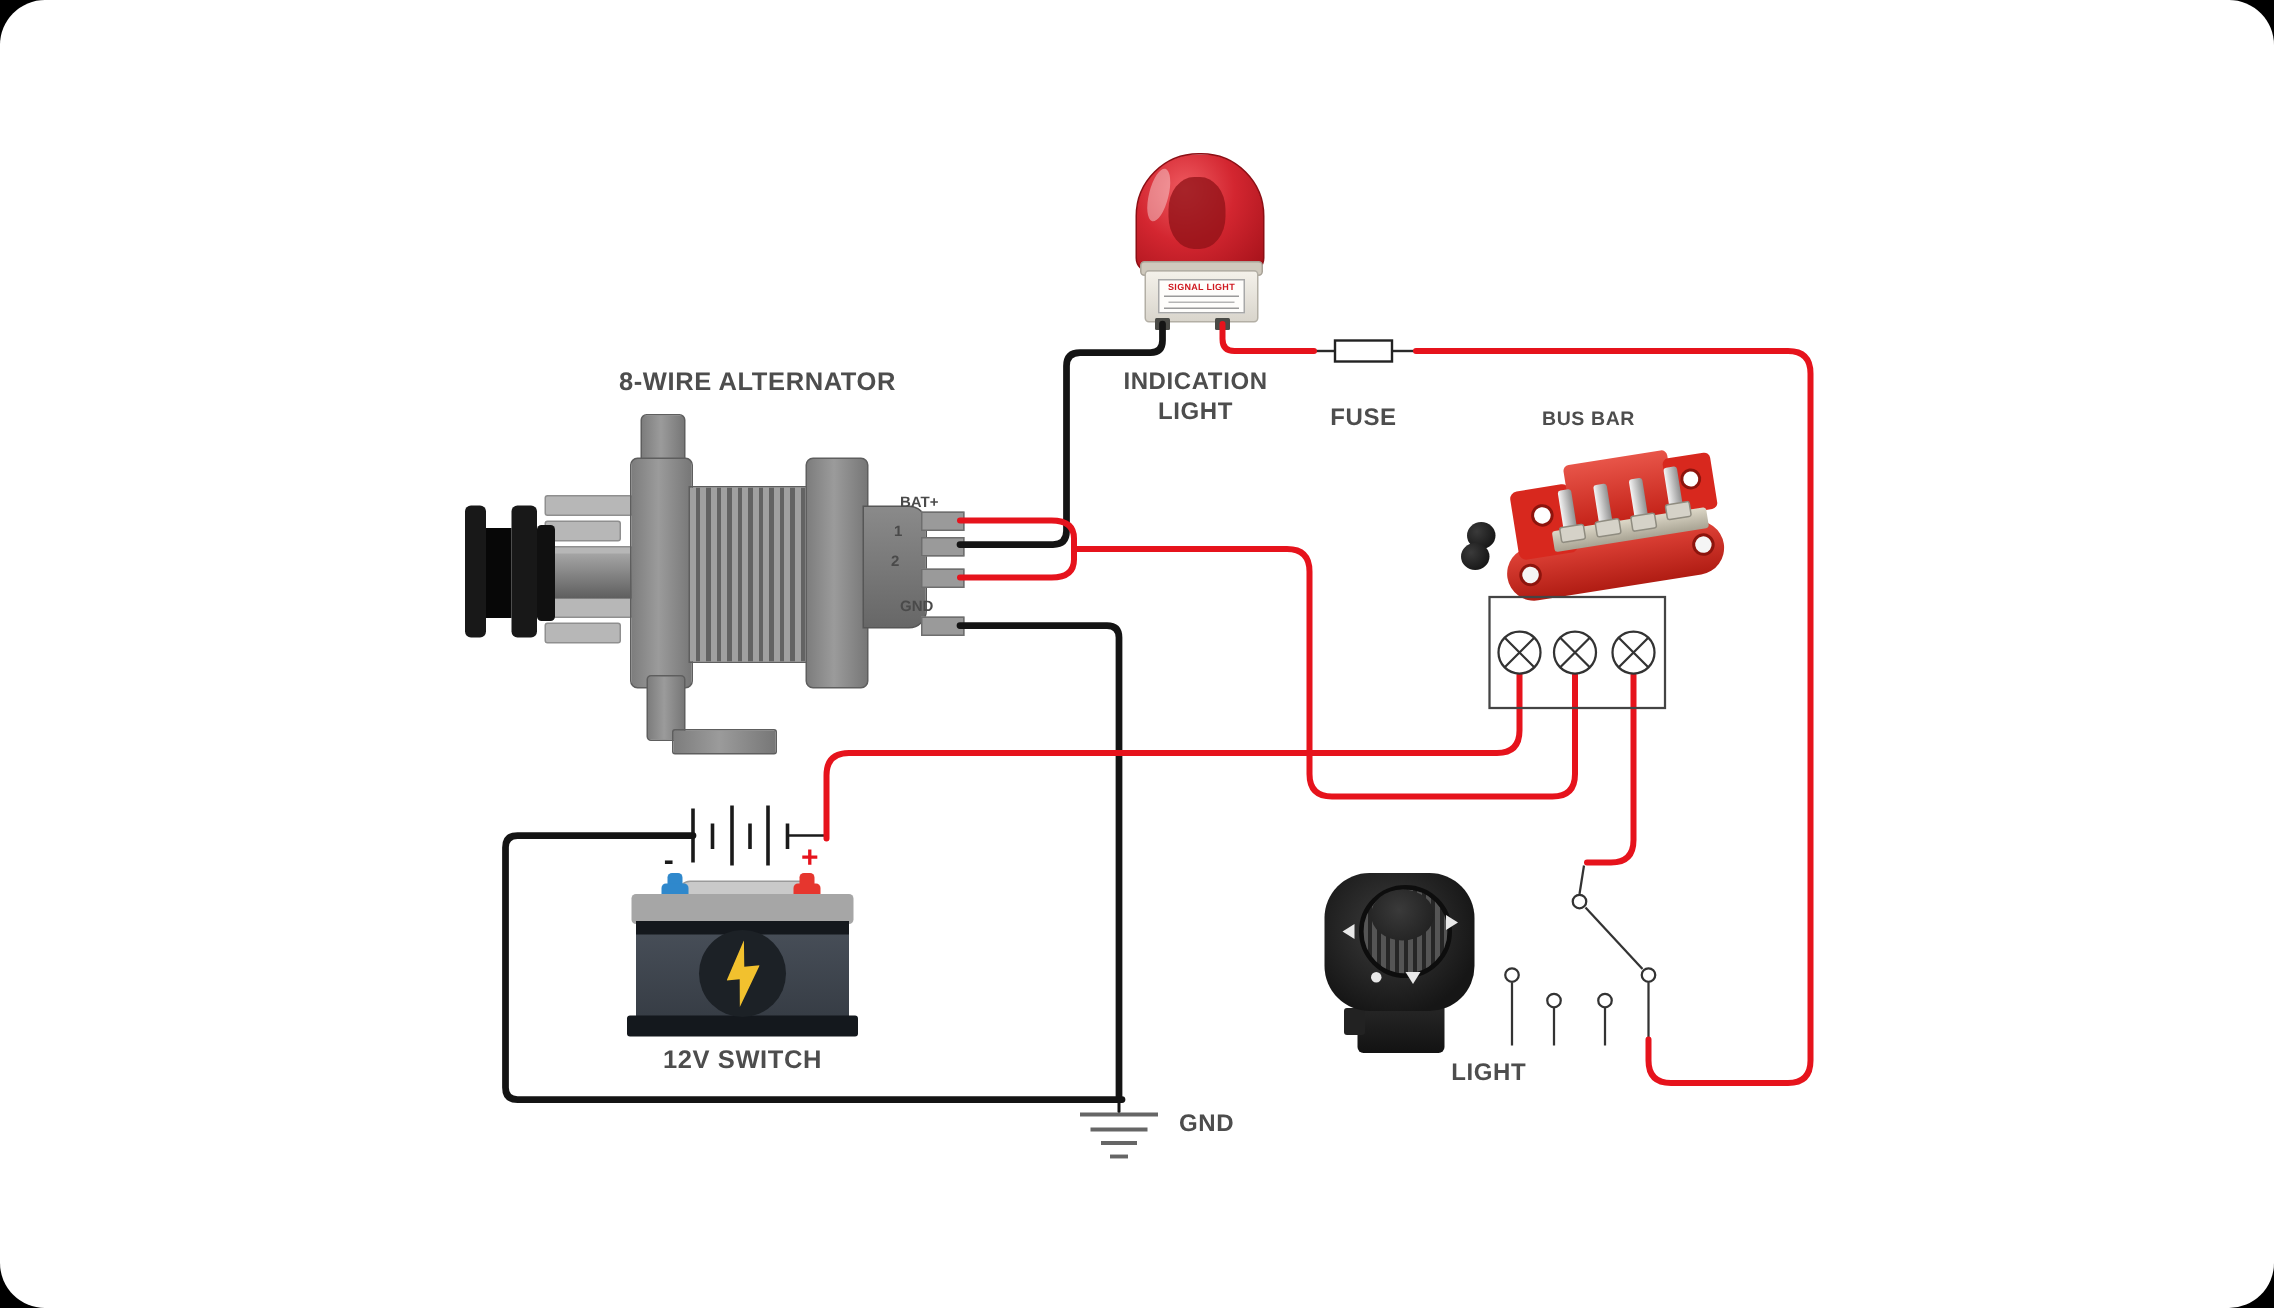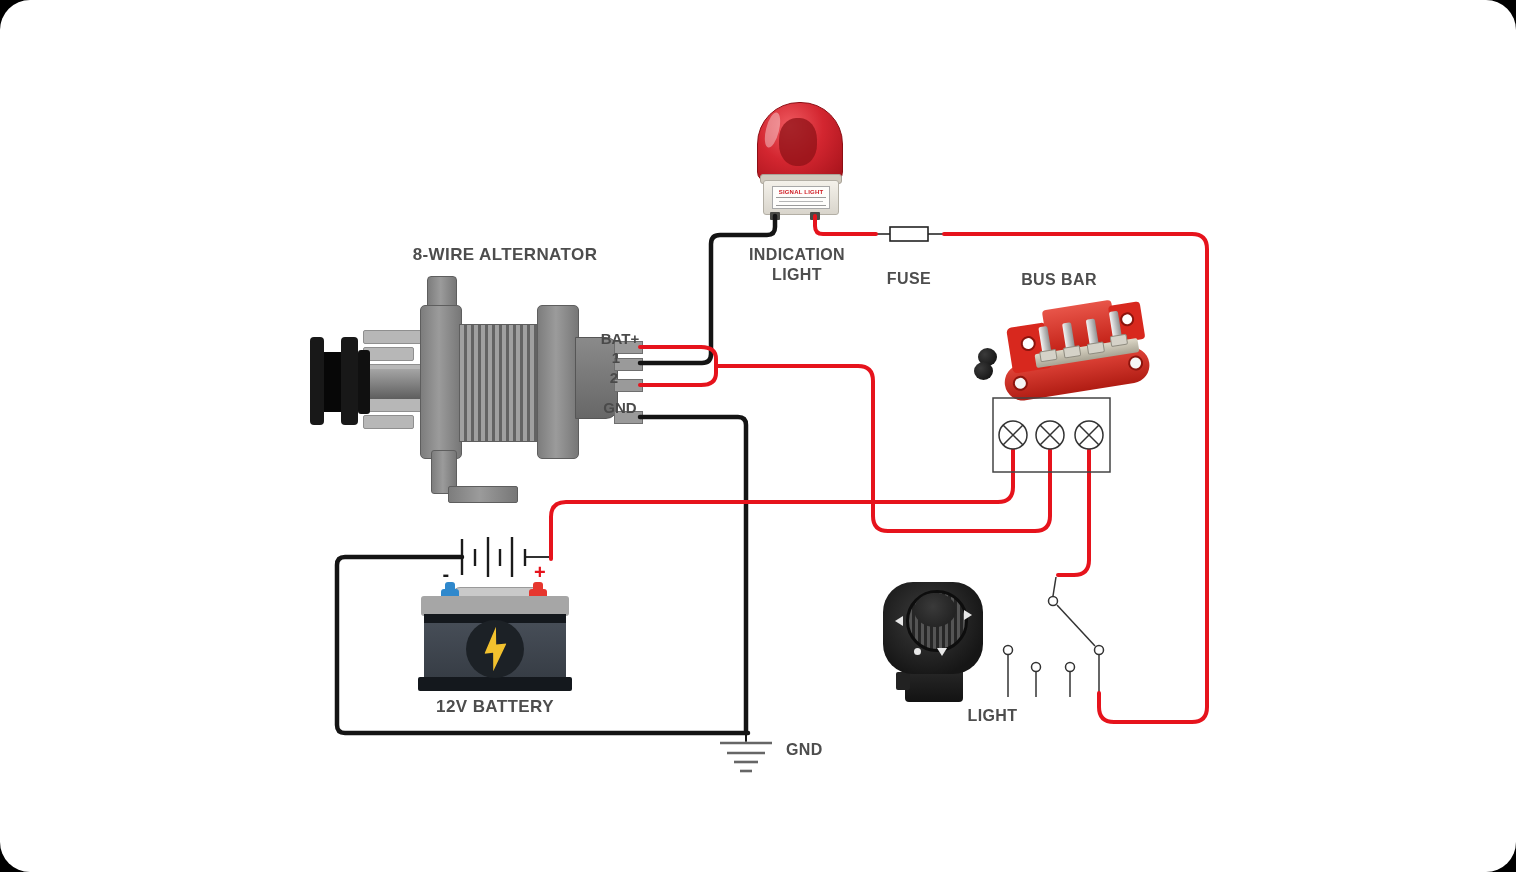--- a/index.html
+++ b/index.html
@@ -1,19 +1,19 @@
 <!DOCTYPE html>
 <html><head>
 <meta charset="utf-8">
 <style>
   html,body{margin:0;padding:0;background:#000;}
   #canvas{position:relative;width:1516px;height:872px;background:#fff;border-radius:30px;overflow:hidden;margin:0 auto;font-family:"Liberation Sans",sans-serif;}
   .abs{position:absolute;}
   .lbl{position:absolute;font-weight:bold;color:#4d4d4d;text-align:center;letter-spacing:.4px;line-height:1.05;}
-  .tlbl{position:absolute;font-weight:bold;color:#4a4a4a;font-size:15px;text-align:center;width:40px;letter-spacing:0;}
+  .tlbl{position:absolute;font-weight:bold;color:#4a4a4a;font-size:10px;text-align:left;width:40px;letter-spacing:0;}
   svg{position:absolute;left:0;top:0;}
   
   .slat{position:absolute;background:#b7b7b7;border:1px solid #8f8f8f;border-radius:2px;height:12px;}
   .bracket{position:absolute;background:linear-gradient(90deg,#7d7d7d,#9b9b9b 45%,#777);border:1px solid #5e5e5e;border-radius:5px;}
   .stub{position:absolute;width:27px;height:11px;background:#9a9a9a;border:1px solid #6e6e6e;}
   
   .tri{position:absolute;width:0;height:0;}
 </style>
 </head>
 <body>
@@ -70,21 +70,21 @@
       <div style="margin:3px 6px 0;border-top:1px solid #b5b5b5;"></div>
       <div style="margin:3px 3px 0;border-top:1px solid #9a9a9a;"></div>
     </div>
     <div class="abs" style="left:770px;top:212px;width:10px;height:8px;background:#4a4a46;border-radius:1px;"></div>
     <div class="abs" style="left:810px;top:212px;width:10px;height:8px;background:#4a4a46;border-radius:1px;"></div>
   </div>
   <div class="lbl" style="left:727px;top:247px;width:140px;font-size:16px;">INDICATION</div>
   <div class="lbl" style="left:727px;top:267px;width:140px;font-size:16px;">LIGHT</div>
 
   <div class="lbl" style="left:874px;top:247px;width:70px;font-size:16px;margin-top:24px;">FUSE</div>
-  <div class="lbl" style="left:1004px;top:272px;width:110px;font-size:16px;">BUS BAR</div>
+  <div class="lbl" style="left:1004px;top:272px;width:110px;font-size:13px;">BUS BAR</div>
   <div class="lbl" style="left:786px;top:742px;width:60px;font-size:16px;text-align:left;">GND</div>
 
   <div class="abs" style="left:1000px;top:302px;width:148px;height:92px;transform:rotate(-9deg);">
     <div class="abs" style="left:0;top:54px;width:146px;height:36px;background:linear-gradient(180deg,#e2453a,#b01c13);border-radius:18px;"></div>
     <div class="abs" style="left:8px;top:65px;width:11px;height:11px;background:#f5f5f5;border:2px solid #8d140d;border-radius:50%;"></div>
     <div class="abs" style="left:125px;top:63px;width:11px;height:11px;background:#f5f5f5;border:2px solid #8d140d;border-radius:50%;"></div>
     <div class="abs" style="left:10px;top:16px;width:40px;height:46px;background:#d8281e;border-radius:5px;"></div>
     <div class="abs" style="left:22px;top:27px;width:11px;height:11px;background:#fff;border:2px solid #8d140d;border-radius:50%;"></div>
     <div class="abs" style="left:48px;top:4px;width:70px;height:44px;background:linear-gradient(180deg,#e85549,#c32117);border-radius:4px;"></div>
     <div class="abs" style="left:114px;top:10px;width:32px;height:38px;background:#d8281e;border-radius:4px;"></div>
@@ -110,21 +110,21 @@
     <div class="abs" style="left:441px;top:589px;width:18px;height:18px;background:#2f88cc;border-radius:3px;"></div>
     <div class="abs" style="left:533px;top:582px;width:10px;height:9px;background:#e6362e;border-radius:3px 3px 0 0;"></div>
     <div class="abs" style="left:529px;top:589px;width:18px;height:18px;background:#e6362e;border-radius:3px;"></div>
     <div class="abs" style="left:421px;top:596px;width:148px;height:20px;background:#a6a6a6;border-radius:3px;"></div>
     <div class="abs" style="left:424px;top:614px;width:142px;height:74px;background:linear-gradient(180deg,#49505a,#343a42);"></div>
     <div class="abs" style="left:424px;top:614px;width:142px;height:9px;background:#14181d;"></div>
     <div class="abs" style="left:418px;top:677px;width:154px;height:14px;background:#14181d;border-radius:2px;"></div>
     <div class="abs" style="left:466px;top:620px;width:58px;height:58px;background:#1c2126;border-radius:50%;"></div>
     <div class="abs" style="left:484px;top:627px;width:23px;height:44px;background:#f2c12e;transform:rotate(-6deg);clip-path:polygon(62% 0,0 58%,38% 58%,30% 100%,100% 40%,55% 40%);"></div>
   </div>
-  <div class="lbl" style="left:415px;top:698px;width:160px;font-size:17px;">12V BATTERY</div>
+  <div class="lbl" style="left:415px;top:698px;width:160px;font-size:17px;">12V SWITCH</div>
 
   <div class="abs" style="left:0;top:0;width:100%;height:100%;">
     <div class="abs" style="left:905px;top:660px;width:58px;height:42px;background:linear-gradient(180deg,#2e2e2e,#121212);border-radius:4px;"></div>
     <div class="abs" style="left:896px;top:672px;width:14px;height:18px;background:#222;border-radius:2px;"></div>
     <div class="abs" style="left:883px;top:582px;width:100px;height:92px;background:radial-gradient(circle at 45% 40%,#3d3d3d,#161616 75%);border-radius:30px;"></div>
     <div class="abs" style="left:906px;top:590px;width:56px;height:56px;border-radius:50%;background:repeating-linear-gradient(90deg,#555 0 3px,#262626 3px 6px);border:3px solid #0d0d0d;"></div>
     <div class="abs" style="left:914px;top:593px;width:42px;height:34px;background:radial-gradient(circle at 45% 40%,#3a3a3a,#1b1b1b);border-radius:50%;"></div>
     <div class="tri" style="left:895px;top:616px;border-top:5px solid transparent;border-bottom:5px solid transparent;border-right:8px solid #e8e8e8;"></div>
     <div class="tri" style="left:964px;top:610px;border-top:5px solid transparent;border-bottom:5px solid transparent;border-left:8px solid #e8e8e8;"></div>
     <div class="tri" style="left:937px;top:648px;border-left:5px solid transparent;border-right:5px solid transparent;border-top:8px solid #e8e8e8;"></div>

